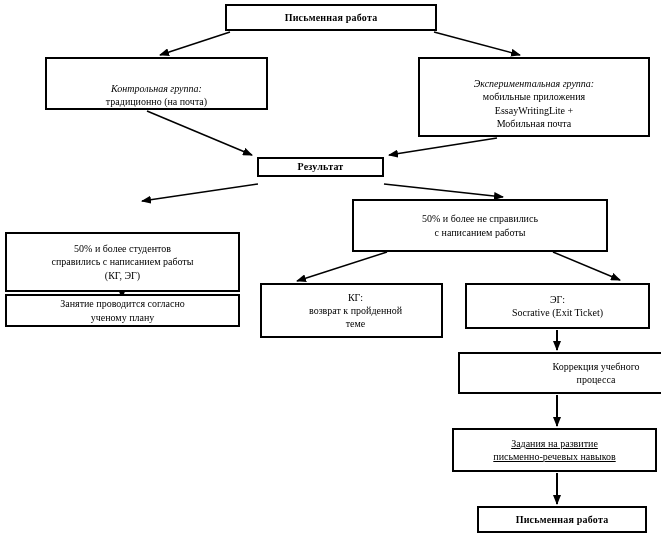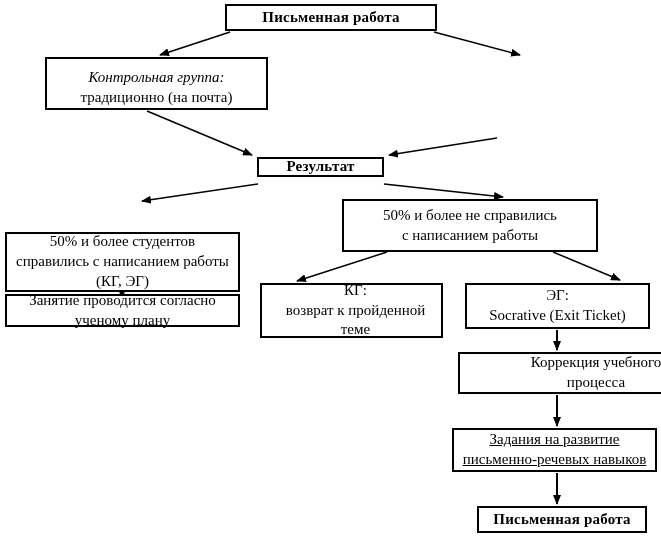--- a/index.html
+++ b/index.html
@@ -13,21 +13,21 @@
   }
   .node{
     position:absolute;
     box-sizing:border-box;
     background:#fff;
     border:2px solid #000;
     display:flex;
     align-items:center;
     justify-content:center;
     text-align:center;
-    font-size:15px;
+    font-size:10px;
     line-height:1.32;
     white-space:pre-line;
     z-index:2;
   }
   .node.bold{font-weight:bold;letter-spacing:.2px;}
   .node .inner{width:100%;}
   .node .heading{font-style:italic;display:block;}
   #edges{
     position:absolute;left:0;top:0;width:661px;height:537px;
     z-index:1;pointer-events:none;
@@ -62,28 +62,35 @@
   </svg>
 
   <div class="node bold" style="left:225px;top:4px;width:212px;height:27px;">Письменная работа</div>
 
   <div class="node" style="left:45px;top:57px;width:223px;height:53px;align-items:flex-end;">
     <div class="inner">
       <em class="heading">Контрольная группа:</em><span>традиционно (на почта)</span>
     </div>
   </div>
 
+  <div class="node" style="left:418px;top:57px;width:232px;height:80px;">
+    <div class="inner">
+      <em class="heading">Экспериментальная группа:</em><span>мобильные приложения
+EssayWritingLite +
+Мобильная почта</span>
+    </div>
+  </div>
 
   <div class="node bold" style="left:257px;top:157px;width:127px;height:20px;">Результат</div>
 
   <div class="node" style="left:5px;top:203px;width:235px;height:60px;margin-top:29px;">50% и более студентов
 справились с написанием работы
 (КГ, ЭГ)</div>
 
-  <div class="node" style="left:342px;top:199px;width:256px;height:53px;">50% и более не справились
+  <div class="node" style="left:352px;top:199px;width:256px;height:53px;">50% и более не справились
 с написанием работы</div>
 
   <div class="node" style="left:5px;top:294px;width:235px;height:33px;">Занятие проводится согласно
 ученому плану</div>
 
   <div class="node" style="left:260px;top:283px;width:183px;height:55px;padding-left:8px;">КГ:
 возврат к пройденной
 теме</div>
 
   <div class="node" style="left:465px;top:283px;width:185px;height:46px;">ЭГ:

